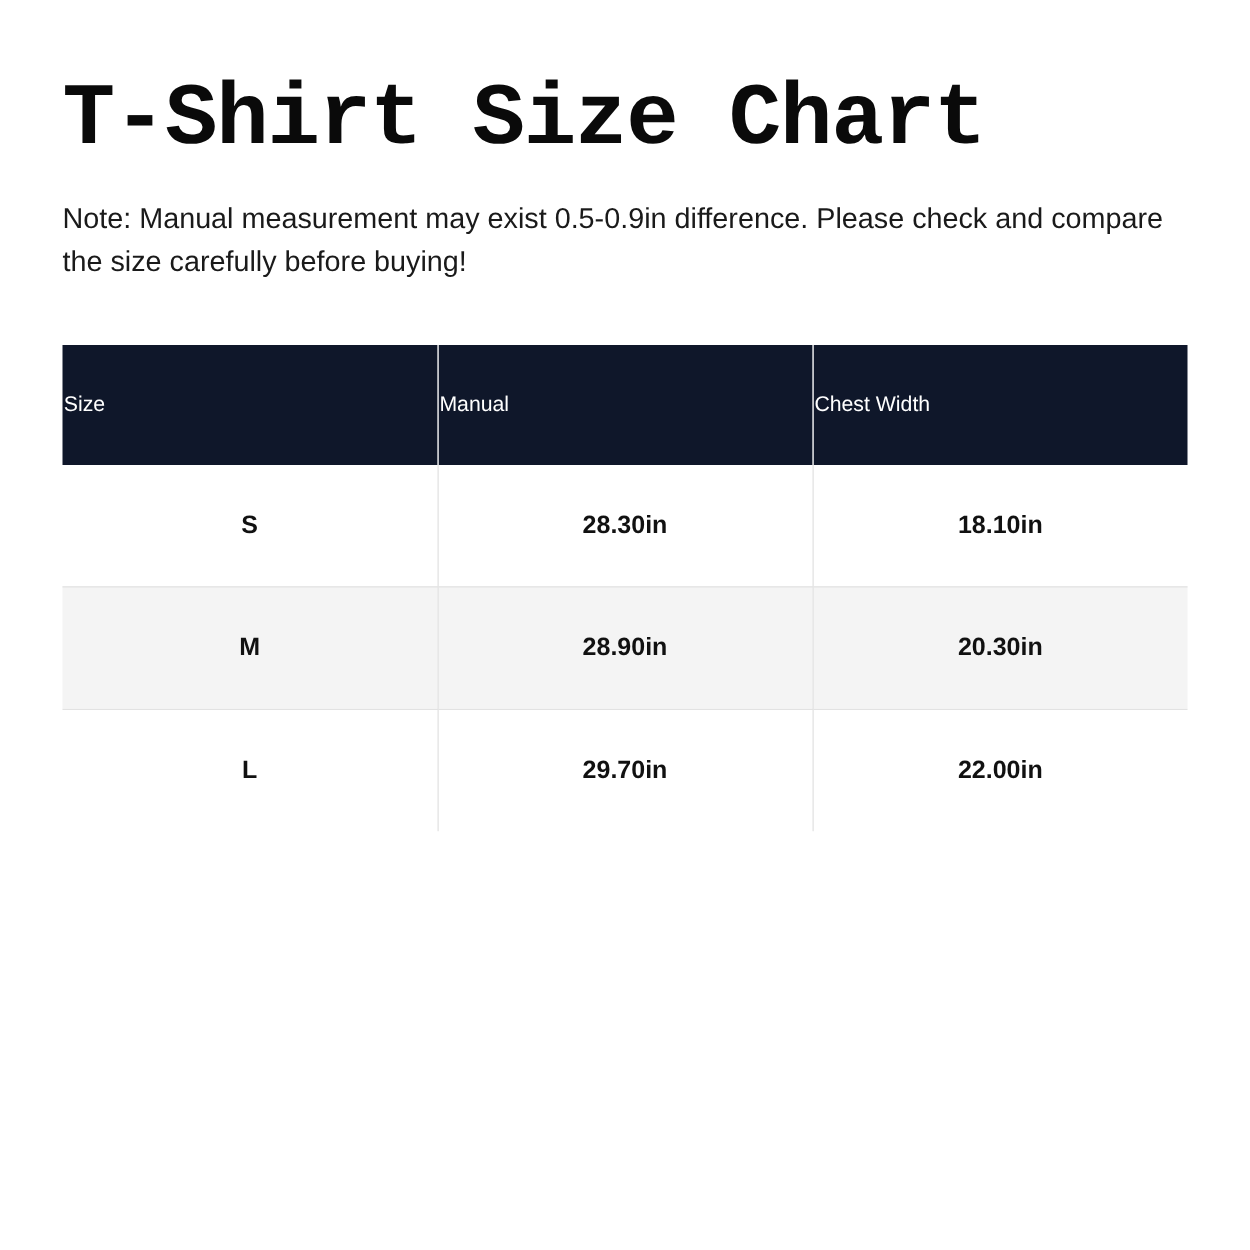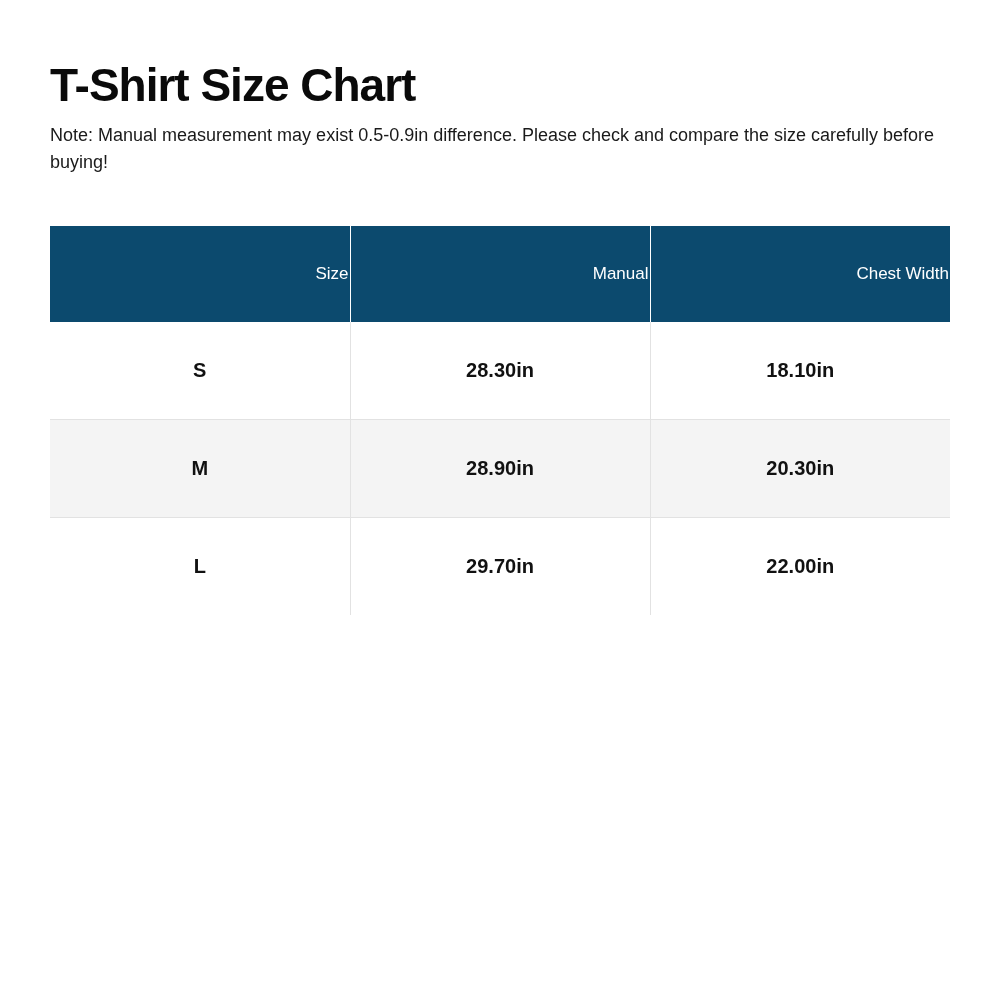--- a/index.html
+++ b/index.html
@@ -15,51 +15,51 @@
     overflow: hidden;
   }
   .page {
     position: relative;
     width: 1000px;
     height: 1000px;
     box-sizing: border-box;
     padding: 62px 50px 0 50px;
   }
   .title {
-    font-family: Liberation Sans, sans-serif;
+    font-family: Liberation Mono, monospace;
     font-weight: bold;
-    font-size: 46px;
+    font-size: 70px;
     line-height: 1.0;
     letter-spacing: -1px;
     color: #0a0a0a;
-    margin: 0 0 14px 0;
+    margin: 0 0 25px 0;
   }
   .note {
-    font-size: 18px;
+    font-size: 23px;
     line-height: 1.52;
     color: #1a1a1a;
     max-width: 905px;
     margin: 0;
   }
   .table-wrap {
     margin-top: 49px;
     width: 900px;
   }
   table.size-chart {
     border-collapse: collapse;
     width: 900px;
     table-layout: fixed;
   }
   table.size-chart thead th {
-    background: #0c4a6e;
+    background: #0f172a;
     color: #ffffff;
     font-size: 17px;
     font-weight: normal;
     height: 94px;
-    text-align: right;
+    text-align: left;
     vertical-align: middle;
     border: none;
     border-right: 1px solid #ffffff;
   }
   table.size-chart thead th:last-child {
     border-right: none;
     margin-top: 12px;
   }
   table.size-chart tbody td {
     height: 95px;

